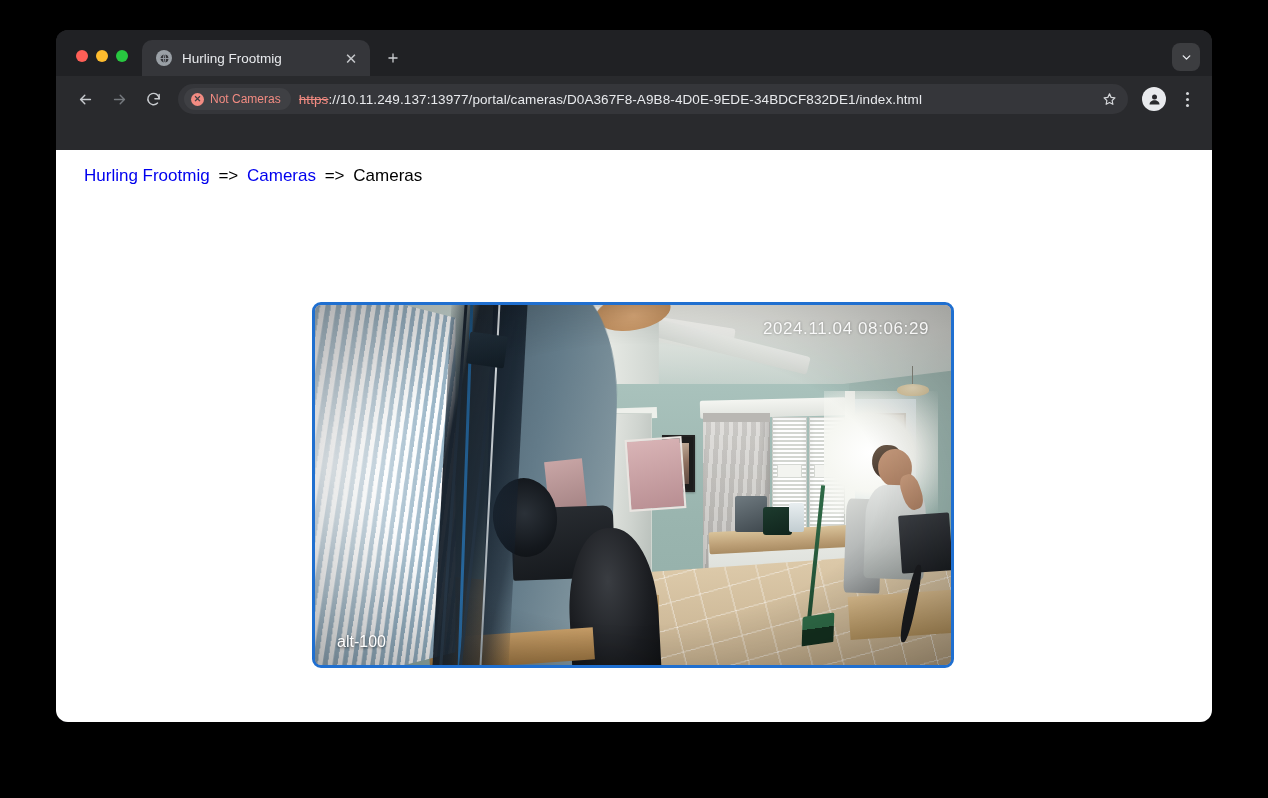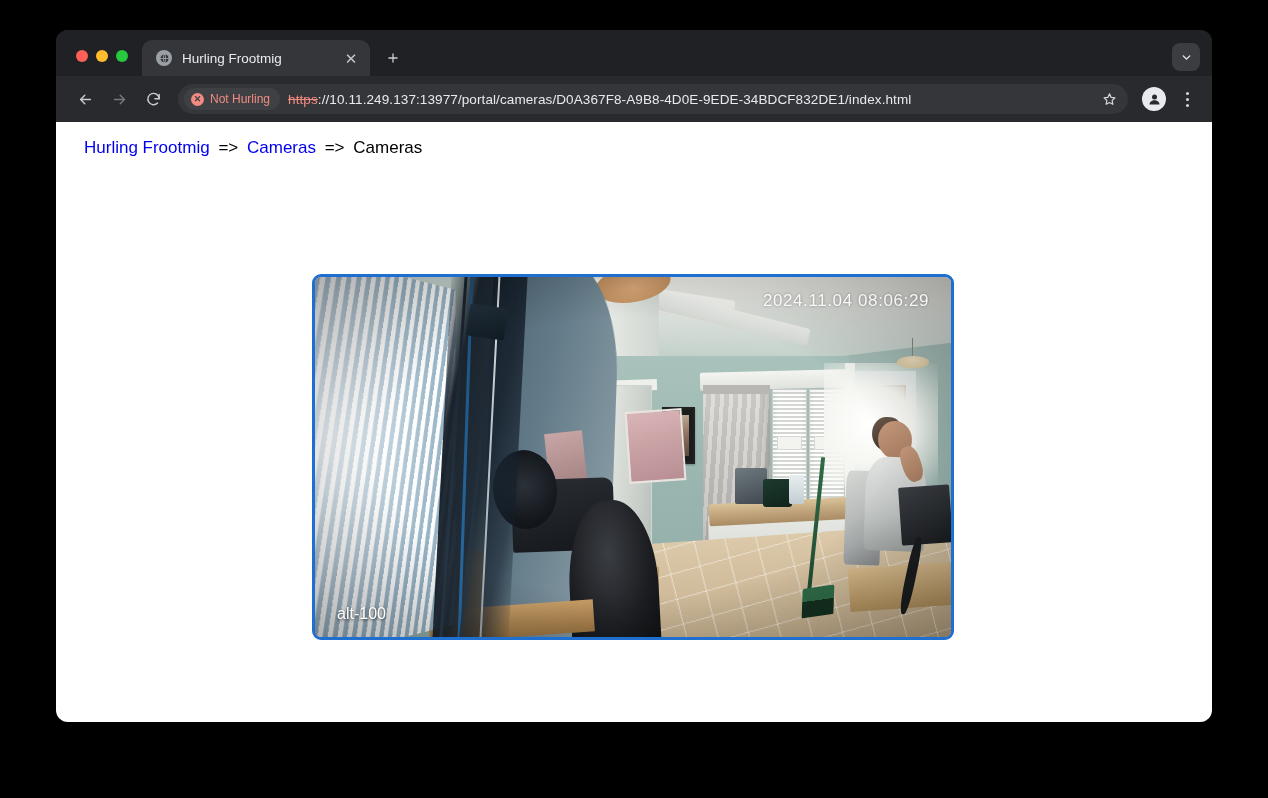--- a/index.html
+++ b/index.html
@@ -169,20 +169,21 @@
     flex: 0 0 auto;
   }
   .menu-dot { width: 3px; height: 3px; border-radius: 50%; background: #d4d6d9; }
 
   
   .page {
     flex: 1 1 auto;
     background: #ffffff;
     position: relative;
     overflow: hidden;
+    margin-top: 28px;
   }
   .breadcrumb {
     position: absolute;
     left: 28px; top: 16px;
     font-size: 17px;
     color: #000;
     white-space: nowrap;
   }
   .breadcrumb a {
     color: #0000ee;
@@ -625,21 +626,21 @@
     <div class="nav-btn reload">
       <svg width="17" height="17" viewBox="0 0 24 24" fill="none" stroke="currentColor" stroke-width="2" stroke-linecap="round" stroke-linejoin="round">
         <path d="M20 11a8 8 0 1 0-2.3 6"></path>
         <path d="M20 5v6h-6"></path>
       </svg>
     </div>
 
     <div class="omnibox">
       <div class="not-secure">
         <span class="not-secure-icon">✕</span>
-        <span class="not-secure-text">Not Hurling</span>
+        <span class="not-secure-text">Not Cameras</span>
       </div>
       <div class="url-text"><span class="scheme">https</span><span>://10.11.249.137:13977/portal/cameras/D0A367F8-A9B8-4D0E-9EDE-34BDCF832DE1/index.html</span></div>
       <div class="star-btn">
         <svg width="15" height="15" viewBox="0 0 24 24" fill="none" stroke="currentColor" stroke-width="1.9" stroke-linejoin="round">
           <path d="M12 3l2.6 5.6 6.1.8-4.5 4.2 1.2 6.1L12 16.8 6.6 19.7l1.2-6.1L3.3 9.4l6.1-.8z"></path>
         </svg>
       </div>
     </div>
 
     <div class="profile-btn">

